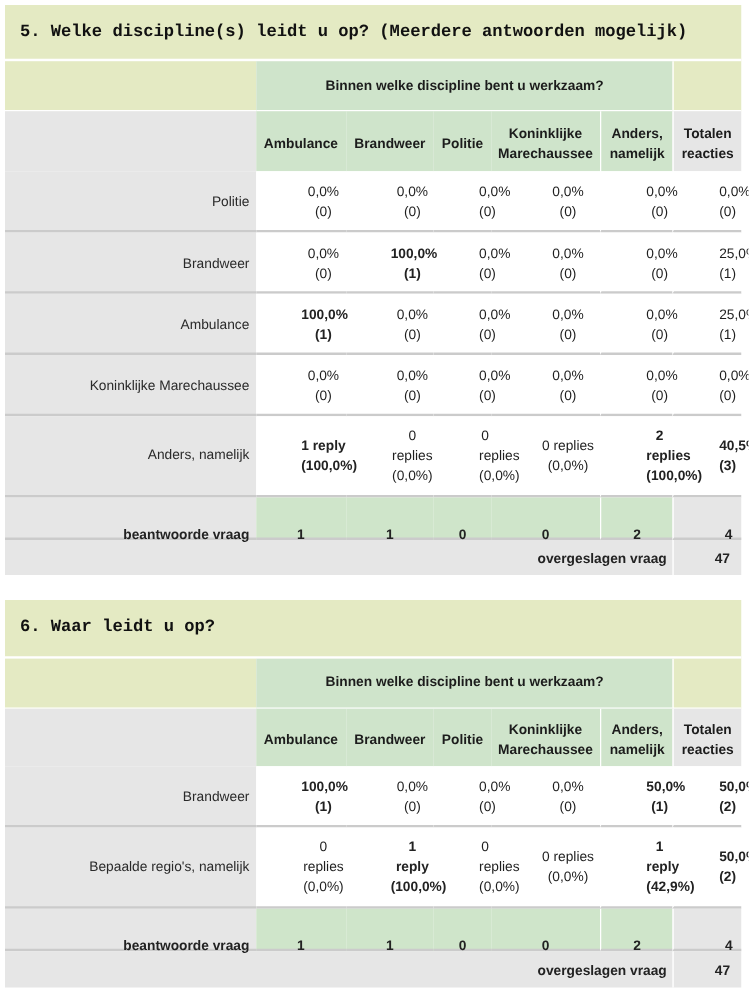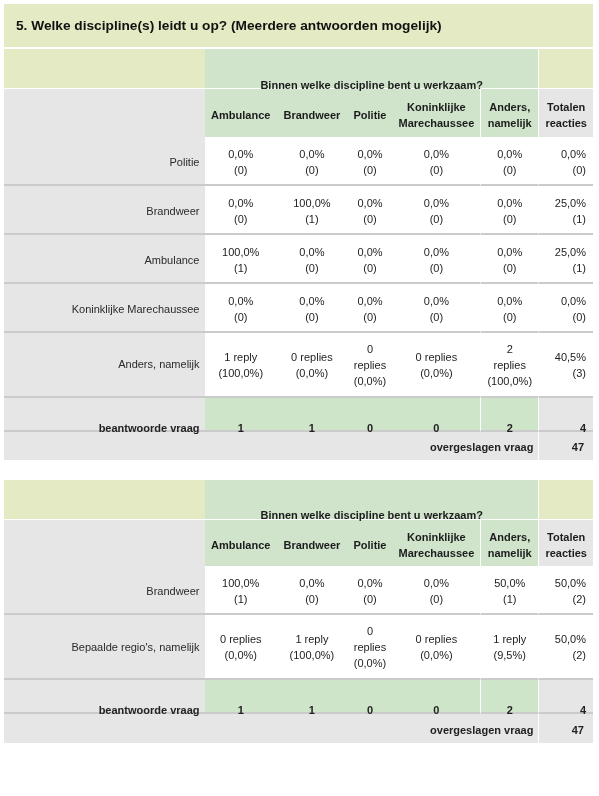--- a/index.html
+++ b/index.html
@@ -7,46 +7,46 @@
   .page{width:599px;height:796px;position:relative;background:#ffffff;overflow:hidden;
         padding-top:4px;box-sizing:border-box;}
   .qblock{margin-left:4px;width:589px;}
   table.q{border-collapse:separate;border-spacing:0;width:589px;table-layout:fixed;}
   table.q td{vertical-align:middle;}
   table.q tr td{padding:0;font-size:11px;}
 
   table.q tr td.title{background:#e4eac3;font-weight:bold;font-size:13.7px;color:#111111;
            height:43px;padding-left:12px;border-bottom:2px solid #ffffff;}
   table.q tr td.title.t2{height:45px;}
-  table.q tr td.title span{position:relative;top:-0.5px;}
+  table.q tr td.title span{position:relative;top:-0.5px;font-family:Liberation Mono, monospace;}
 
   table.q tr td.corner{background:#e4eac3;border-bottom:1px solid #ffffff;}
   table.q tr td.corner.r{border-left:1px solid #ffffff;}
 
   table.q tr td.grouphdr{background:#cfe4cb;font-weight:bold;text-align:center;height:39px;
               color:#1c1c1c;border-bottom:1px solid #ffffff;}
-  table.q tr td.grouphdr span{position:relative;top:16px;margin-top:20px;}
+  table.q tr td.grouphdr span{position:relative;top:0;margin-top:20px;}
 
   table.q tr td.colhdr{background:#cfe4cb;font-weight:bold;text-align:center;height:47.5px;
             color:#1c1c1c;line-height:16.3px;}
   table.q tr td.colhdr.t2{height:46.5px;}
   table.q tr td.colhdr.lbl{background:#e6e6e6;}
   table.q tr td.colhdr.totcol{background:#e6e6e6;border-left:1px solid #ffffff;}
   table.q tr td.colhdr .cc{position:relative;top:2.5px;}
 
   table.q tr td.rowlabel{background:#e6e6e6;text-align:right;padding-right:5.5px;color:#2a2a2a;
               border-bottom:2px solid #cbcbcb;}
   table.q tr td.rowlabel span{position:relative;top:1.5px;}
   table.q tr.tall td.rowlabel span{top:0px;}
 
   table.q tr td.cell{background:#ffffff;text-align:center;line-height:16px;
           border-bottom:2px solid #cbcbcb;color:#1e1e1e;}
-  table.q tr td.cell.b{font-weight:normal;color:#222222;}
+  table.q tr td.cell.b{font-weight:bold;color:#222222;}
   table.q tr td.cell.tot{text-align:right;padding-right:7px;border-left:1px solid #ffffff;}
-  table.q tr td.cell .cc{position:relative;top:1.5px;}
+  table.q tr td.cell .cc{position:relative;top:1.5px;margin-left:36px;}
   table.q tr.tall td.cell .cc{top:0.5px;}
 
   table.q tr.ansrow td{background:#cfe5ca;text-align:center;height:32px;font-weight:bold;
                color:#222222;border-bottom:2px solid #cbcbcb;}
   table.q tr.ansrow td span{position:relative;top:14px;}
   table.q tr.ansrow td.rowlabel{background:#e6e6e6;text-align:right;padding-right:5.5px;}
   table.q tr.ansrow td.tot{background:#e6e6e6;text-align:right;padding-right:7px;
                    border-left:1px solid #ffffff;}
 
   table.q tr.skiprow td{background:#e6e6e6;height:28px;font-weight:bold;color:#222222;}
@@ -323,20 +323,23 @@
 <col style="width:201px">
 <col style="width:71.5px">
 <col style="width:70.8px">
 <col style="width:45.4px">
 <col style="width:87.4px">
 <col style="width:58.3px">
 <col style="width:54.6px">
 </colgroup>
         <tbody>
 <tr>
+<td class="title t2" colspan="7"><span>6. Waar leidt u op?</span></td>
+</tr>
+<tr>
 <td class="corner"></td>
 <td class="grouphdr" colspan="5"><span>Binnen welke discipline bent u werkzaam?</span></td>
 <td class="corner r"></td>
 </tr>
 <tr>
 <td class="colhdr lbl t2"></td>
 <td class="colhdr t2">
               <div class="cc">Ambulance</div>
             </td>
 <td class="colhdr t2">
@@ -417,21 +420,21 @@
             </td>
 <td class="cell">
               <div class="cc">
 <div>0 replies</div>
 <div>(0,0%)</div>
 </div>
             </td>
 <td class="cell b sep">
               <div class="cc">
 <div>1 reply</div>
-<div>(9,5%)</div>
+<div>(42,9%)</div>
 </div>
             </td>
 <td class="cell b tot">
               <div class="cc">
 <div>50,0%</div>
 <div>(2)</div>
 </div>
             </td>
 </tr>
 <tr class="ansrow">

